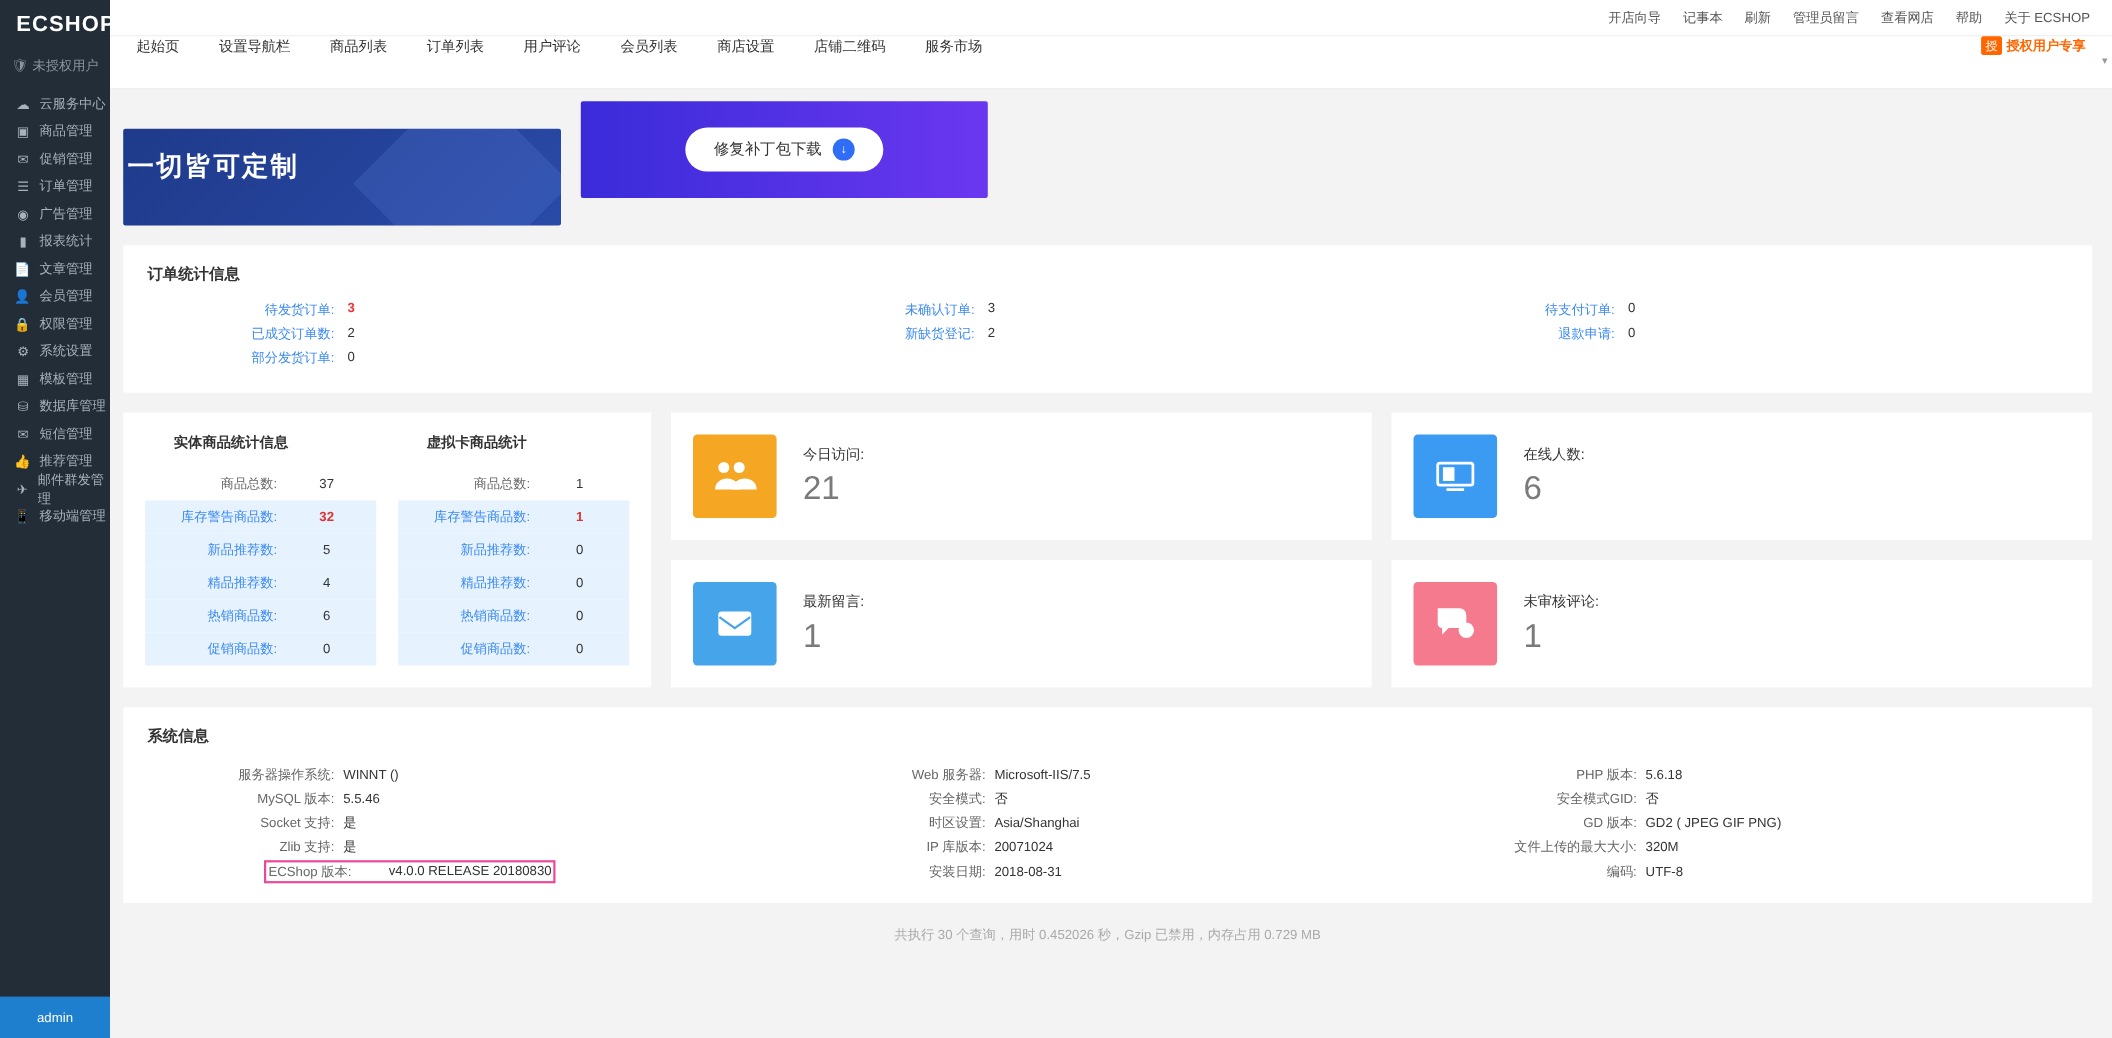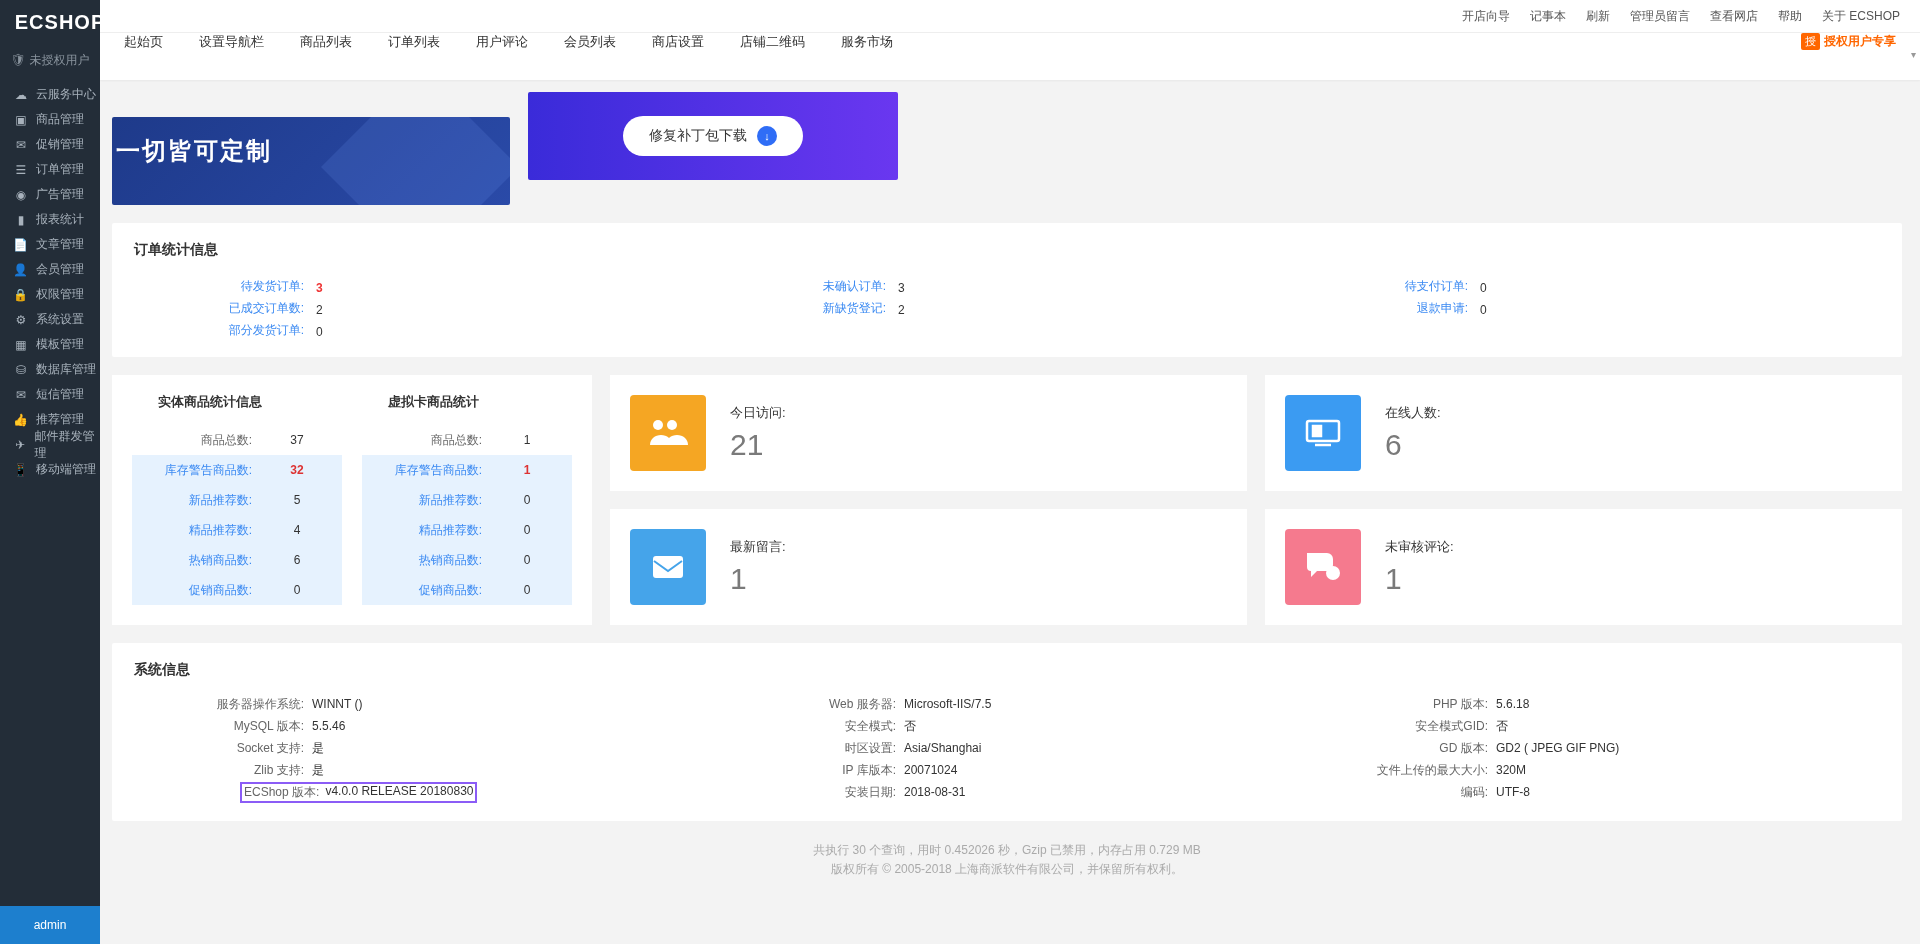--- a/index.html
+++ b/index.html
@@ -32,21 +32,21 @@
 .banner1 .deco { position:absolute; right:20px; top:-20px; width:140px; height:140px; background: rgba(120,160,255,0.15); transform: rotate(45deg); }
 .banner2 { flex: 0 0 370px; height: 88px; background: linear-gradient(90deg,#3a2bd9,#6a37f0); border-radius: 2px; display: flex; align-items: center; justify-content: center; }
 .banner2 .btn { background: #fff; color: #333; border-radius: 22px; height: 40px; padding: 0 26px; display: flex; align-items: center; font-size: 14px; }
 .banner2 .dl { background: #2f6df6; color:#fff; width:20px; height:20px; border-radius:50%; display:inline-flex; align-items:center; justify-content:center; margin-left:10px; font-size:11px; }
 
 .panel { background: #fff; border-radius: 2px; padding: 18px 22px; margin-bottom: 18px; }
 .panel-title { font-size: 14px; font-weight: bold; margin-bottom: 14px; }
 
 .order-stats { display: flex; }
 .order-col { flex: 1; }
-.order-row { display: flex; align-items: flex-end; height: 22px; }
+.order-row { display: flex; align-items: flex-start; height: 22px; }
 .order-row .lbl { width: 170px; text-align: right; color: #3b8af2; margin-right: 8px; }
 .order-row .val { color: #333; margin-left:4px; }
 .order-row .val.red { color: #e33; font-weight:bold; }
 
 .row3 { display: flex; gap: 18px; margin-bottom: 18px; }
 .prod-panel { background: #fff; padding: 18px 20px 20px; flex: 0 0 480px; }
 .prod-cols { display: flex; gap: 20px; }
 .prod-col { flex: 1; }
 .prod-col .ptitle { font-weight:bold; font-size:13px; margin-bottom:14px; padding-left:26px; }
 .prod-tbl { width: 100%; }
@@ -64,21 +64,21 @@
 .ic-blue2 { background:#3b9bf2; }
 .ic-blue3 { background:#45a4ea; }
 .ic-pink { background:#f57a8e; }
 .stat-txt .lbl { color:#333; font-size:13px; margin-bottom:6px; }
 .stat-txt .num { color:#7a7a7a; font-size:30px; font-weight:300; }
 
 .sysinfo .grid { display:grid; grid-template-columns:1fr 1fr 1fr; column-gap:30px; }
 .sysinfo .srow { display:flex; height:22px; align-items:center; }
 .sysinfo .slabel { width:170px; text-align:right; color:#666; margin-right:8px; }
 .sysinfo .svalue { color:#333; }
-.sysinfo .highlight { border:2px solid #8b5cf6; padding:0px 2px; display:inline-flex; }
+.sysinfo .highlight { border:2px solid #ec4899; padding:0px 2px; display:inline-flex;gap:28px; }
 .sysinfo .highlight .slabel{ width:auto; margin-left:0px; margin-right:6px;}
 
 .footer { text-align:center; color:#aaa; margin-top:20px; line-height:1.6; }
 
 svg { display:block; }
 </style>
 </head>
 <body>
 
 <div class="sidebar">
@@ -418,16 +418,15 @@
           <div class="srow">
             <span class="slabel">编码:</span>
             <span class="svalue">UTF-8</span>
           </div>
         </div>
       </div>
   </div>
 
   <div class="footer">
     <div>共执行 30 个查询，用时 0.452026 秒，Gzip 已禁用，内存占用 0.729 MB</div>
-    <div>版权所有 © 2005-2018 上海商派软件有限公司，并保留所有权利。</div>
   </div>
 
 </div>
 
 </body></html>

